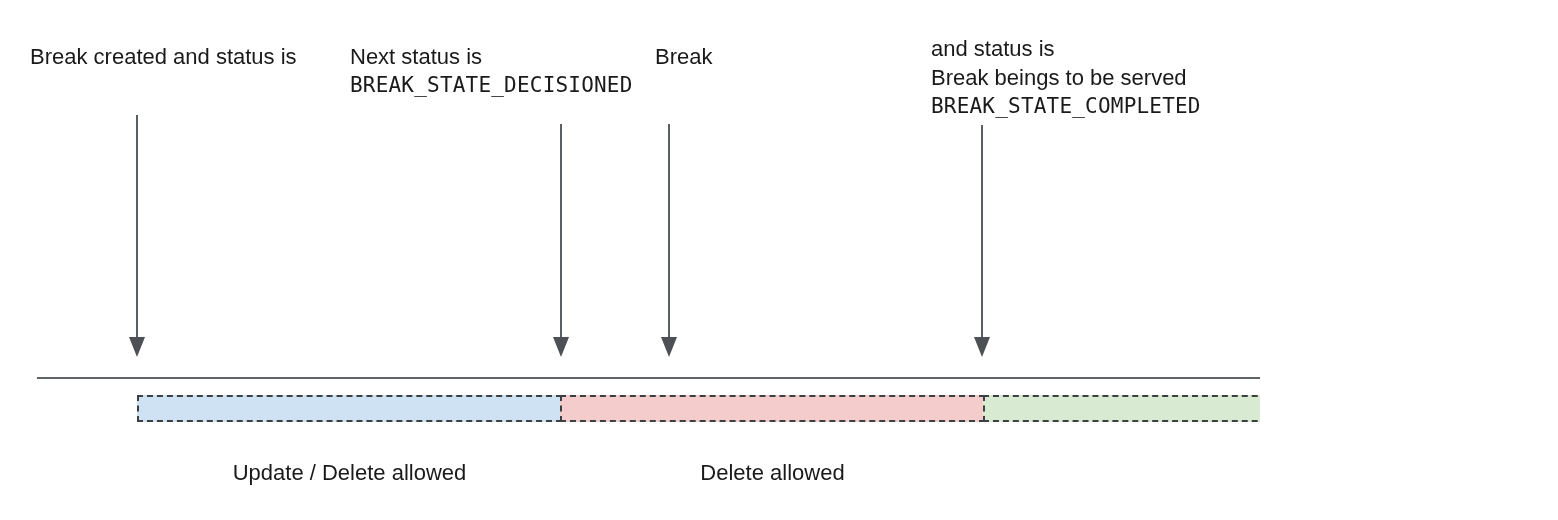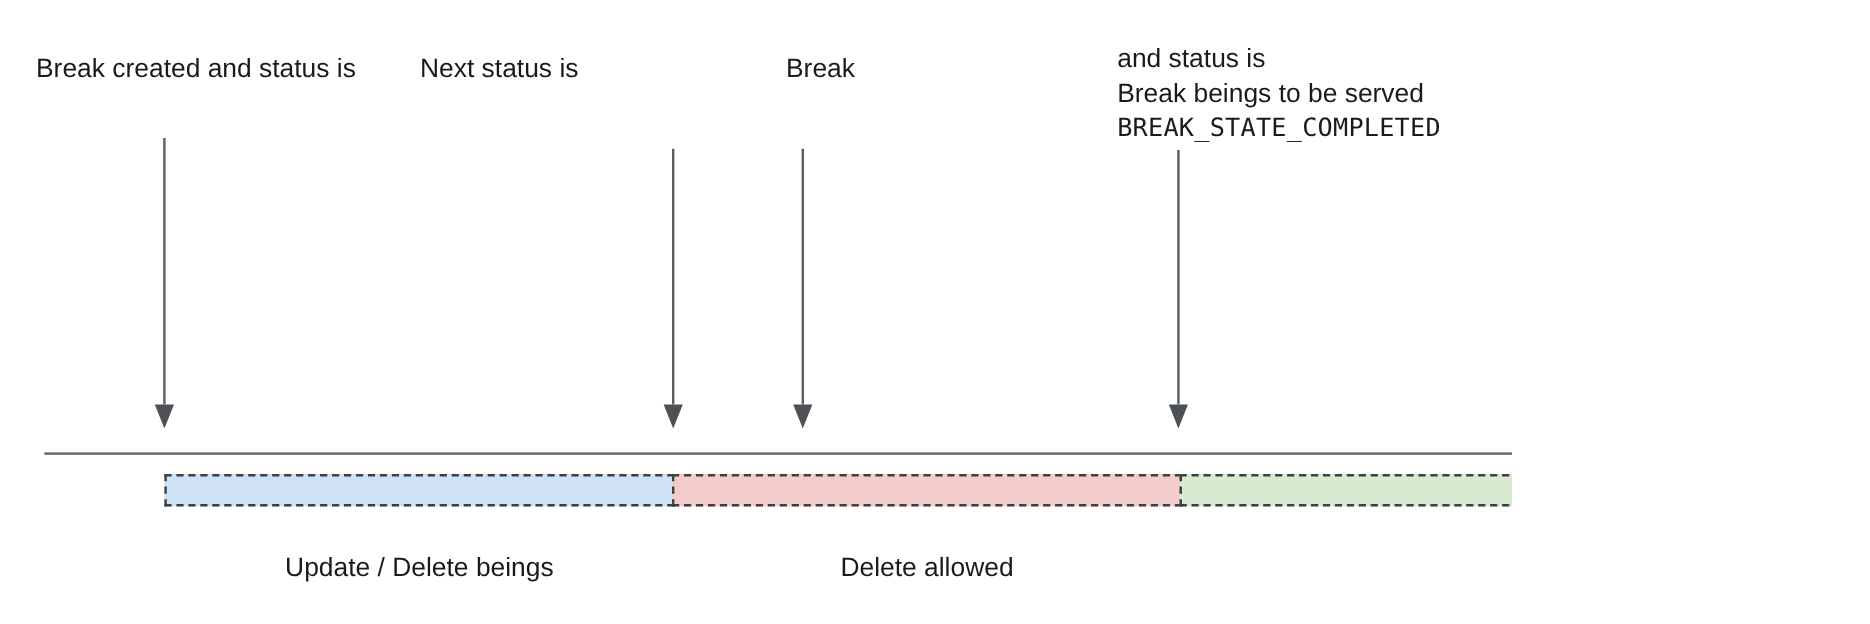--- a/index.html
+++ b/index.html
@@ -28,20 +28,21 @@
 <body>
 
 <div class="canvas">
 
   <div class="annotation" style="left:30px; top:42px;">
     <div>Break created and status is</div>
   </div>
 
   <div class="annotation" style="left:350px; top:42px;">
     <div>Next status is</div>
+    <div class="mono">BREAK_STATE_DECISIONED</div>
   </div>
 
   <div class="annotation" style="left:655px; top:42px;">
     <div>Break</div>
   </div>
 
   <div class="annotation" style="left:931px; top:34px;">
     <div>and status is</div>
     <div>Break beings to be served</div>
     <div class="mono">BREAK_STATE_COMPLETED</div>
@@ -60,16 +61,16 @@
   <div class="arrow-head" style="left:974px; top:337px;"></div>
 
   <div class="axis-line" style="left:37px; top:377px; width:1413px;"></div>
   <div class="axis-head" style="left:1449px; top:370px;"></div>
   <div class="axis-label" style="left:1482px; top:365px;">time</div>
 
   <div class="segment" style="left: 137px; top: 395px; width: 425px; background-color: rgb(207, 226, 243);"></div>
   <div class="segment" style="left: 560px; top: 395px; width: 425px; background-color: rgb(244, 204, 204);"></div>
   <div class="segment" style="left: 983px; top: 395px; width: 424px; background-color: rgb(217, 234, 211);"></div>
 
-  <div class="seg-label" style="left:137px; top:460px; width:425px;">Update / Delete beings</div>
+  <div class="seg-label" style="left:137px; top:460px; width:425px;">Update / Delete allowed</div>
   <div class="seg-label" style="left:560px; top:460px; width:425px;text-align:center;">Delete allowed</div>
 
 </div>
 
 </body></html>

